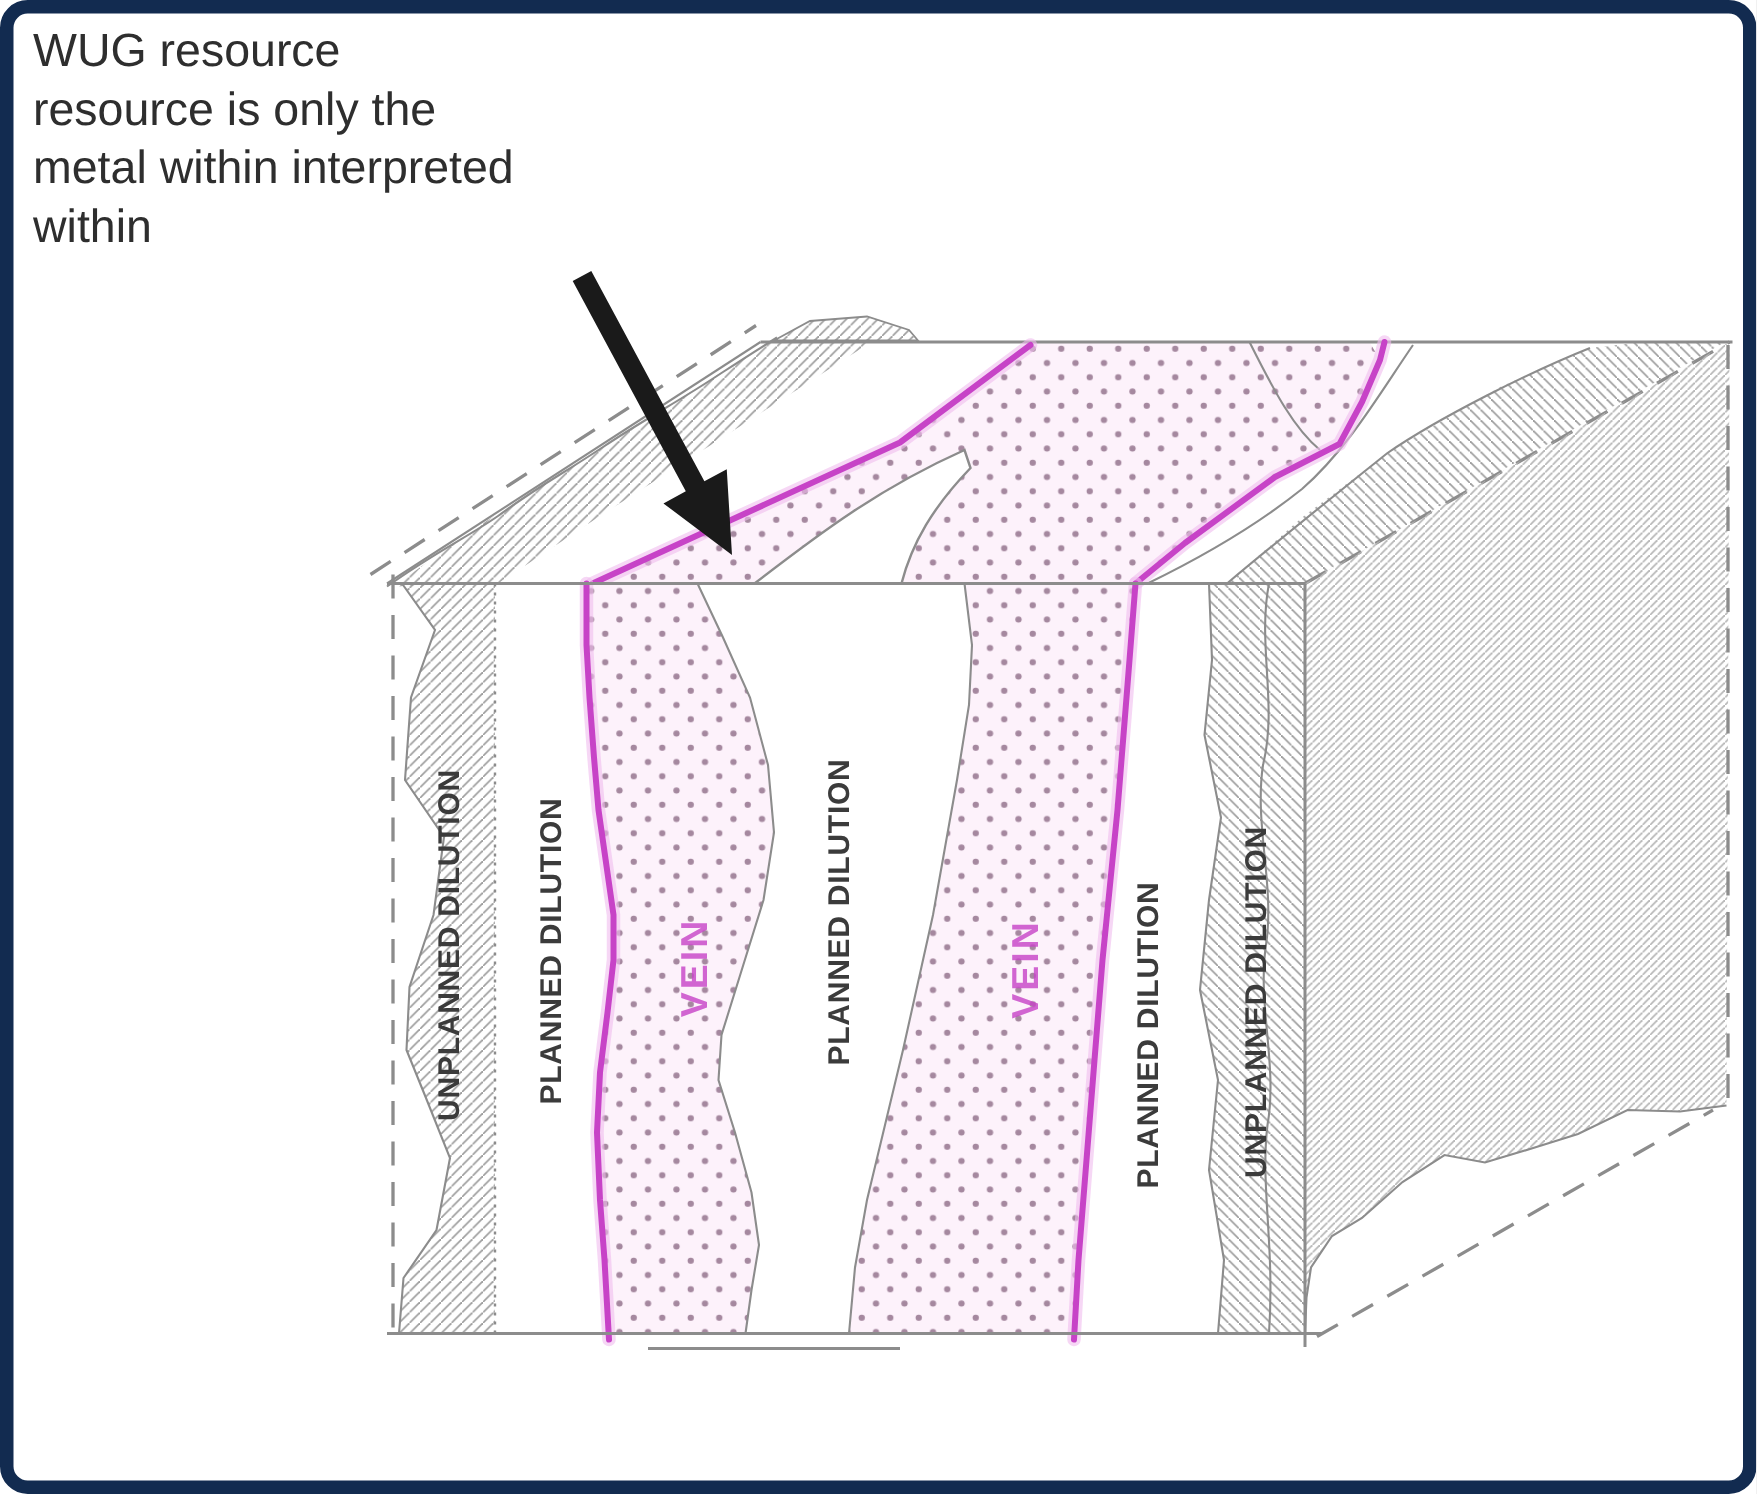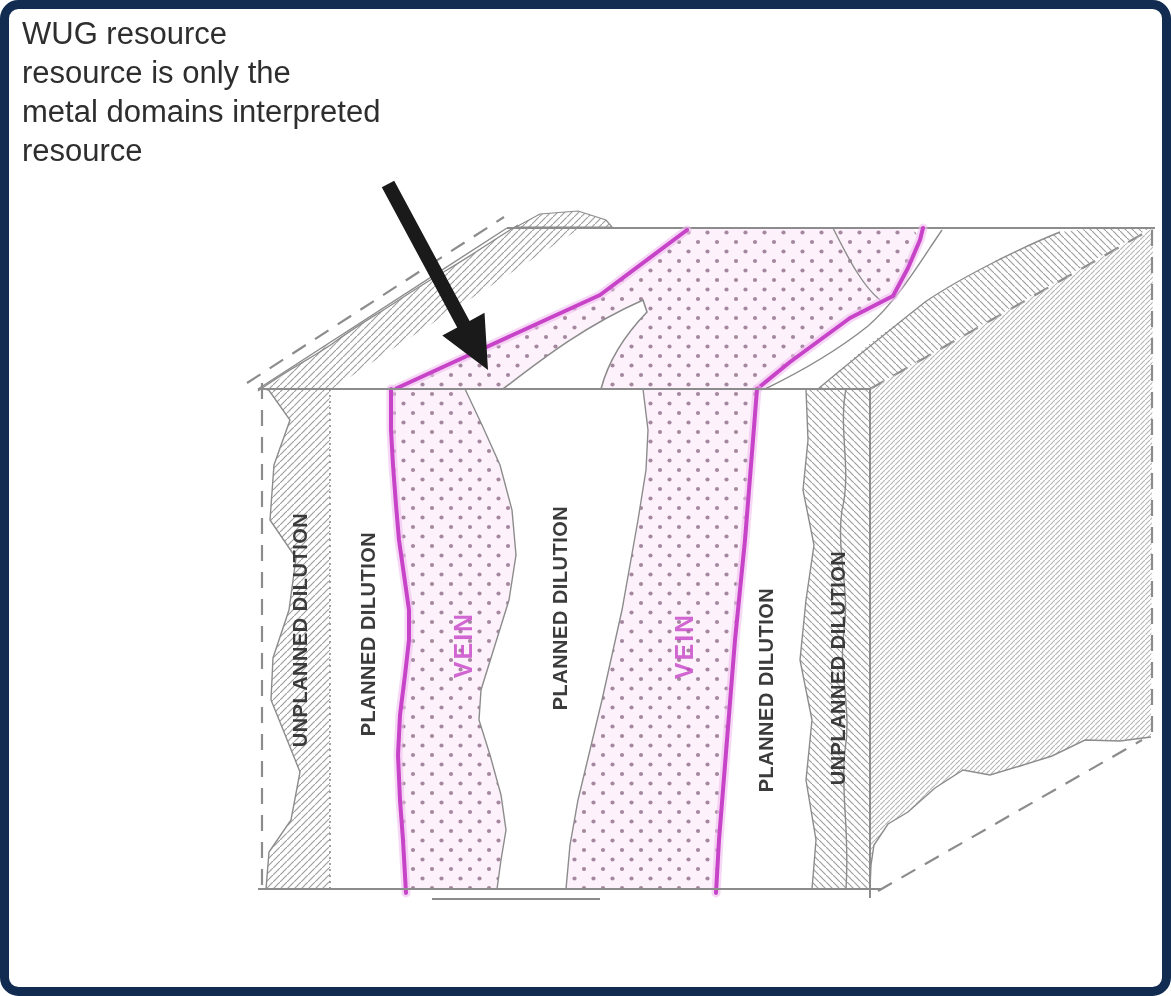--- a/index.html
+++ b/index.html
@@ -26,22 +26,22 @@
   .borderframe{fill:none;stroke:var(--border);stroke-width:9;}
 </style>
 </head>
 <body>
 
 <div class="page">
 
   <div class="annotation">
     <div>WUG resource</div>
     <div>resource is only the</div>
-    <div>metal domains interpreted</div>
-    <div>resource</div>
+    <div>metal within interpreted</div>
+    <div>within</div>
   </div>
 
   <svg width="1171" height="996" viewBox="0 0 1171 996" style="position:absolute;left:0;top:0;">
     <defs>
       <pattern id="hatchL" width="7" height="7" patternUnits="userSpaceOnUse">
         <path d="M-1,8 L8,-1" class="hA"></path>
           <path d="M-4.5,3.5 L3.5,-4.5" class="hA"></path>
           <path d="M3.5,11.5 L11.5,3.5" class="hA"></path>
       </pattern>
       <pattern id="hatchR" width="7" height="7" patternUnits="userSpaceOnUse">

